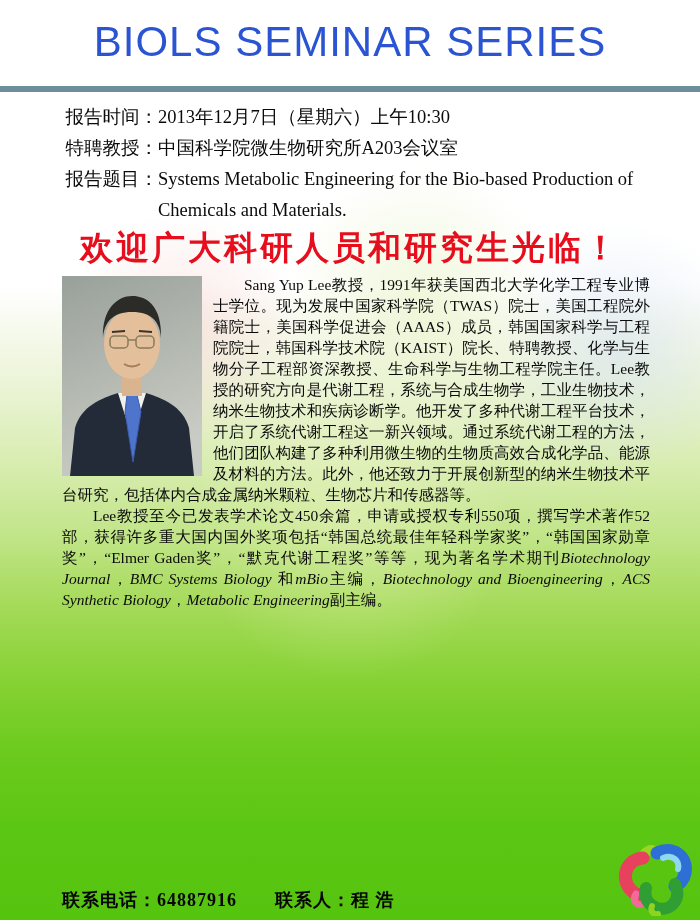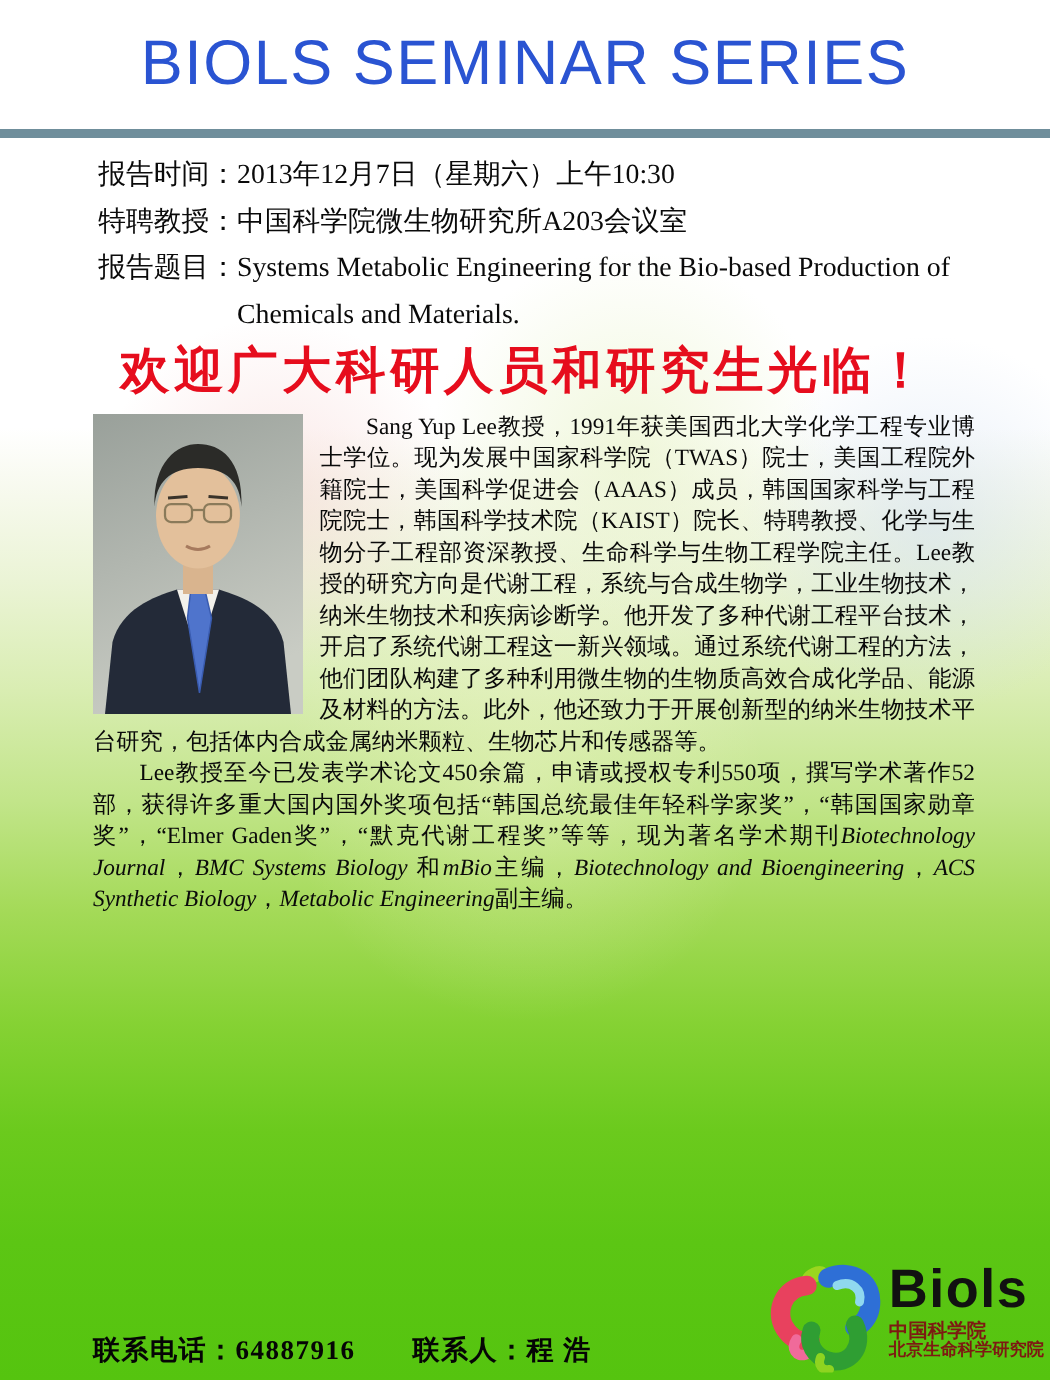--- a/index.html
+++ b/index.html
@@ -206,20 +206,15 @@
       <svg width="84" height="74" viewBox="0 0 84 74" xmlns="http://www.w3.org/2000/svg">
         <ellipse cx="36" cy="9" rx="9" ry="5" fill="#9ad61f" transform="rotate(-25 36 9)"></ellipse>
         <path d="M31,16 C15,17 8,35 18,47 C22,52 28,54 33,53" fill="none" stroke="#e8415e" stroke-width="13" stroke-linecap="round"></path>
         <path d="M24,52 C20,58 24,64 30,62" fill="none" stroke="#f06a9a" stroke-width="7" stroke-linecap="round"></path>
         <path d="M45,11 C61,4 76,14 73,31 C72,37 68,42 63,44" fill="none" stroke="#2e6fd6" stroke-width="13" stroke-linecap="round"></path>
         <path d="M51,16 C61,12 68,19 66,27" fill="none" stroke="#8fd8ef" stroke-width="6" stroke-linecap="round"></path>
         <path d="M63,42 C70,57 59,70 45,66 C36,63 31,55 34,46" fill="none" stroke="#2f9e33" stroke-width="12" stroke-linecap="round"></path>
         <path d="M40,64 C38,69 41,73 46,72" fill="none" stroke="#8ed420" stroke-width="6" stroke-linecap="round"></path>
       </svg>
     </span>
-    <span class="logo-text">
-      <div class="logo-name">Biols</div>
-      <div class="logo-org1">中国科学院</div>
-      <div class="logo-org2">北京生命科学研究院</div>
-    </span>
   </div>
 
 </div>
 
 </body></html>

